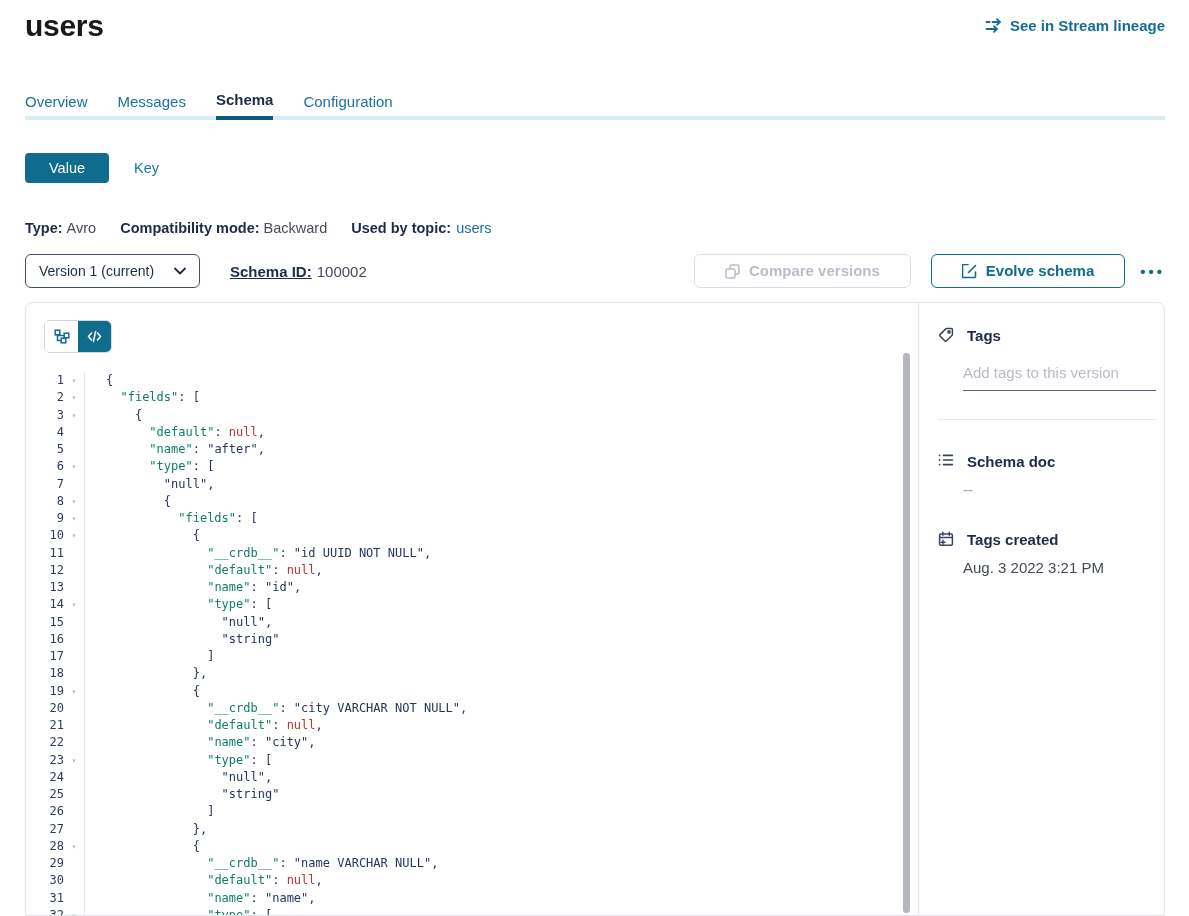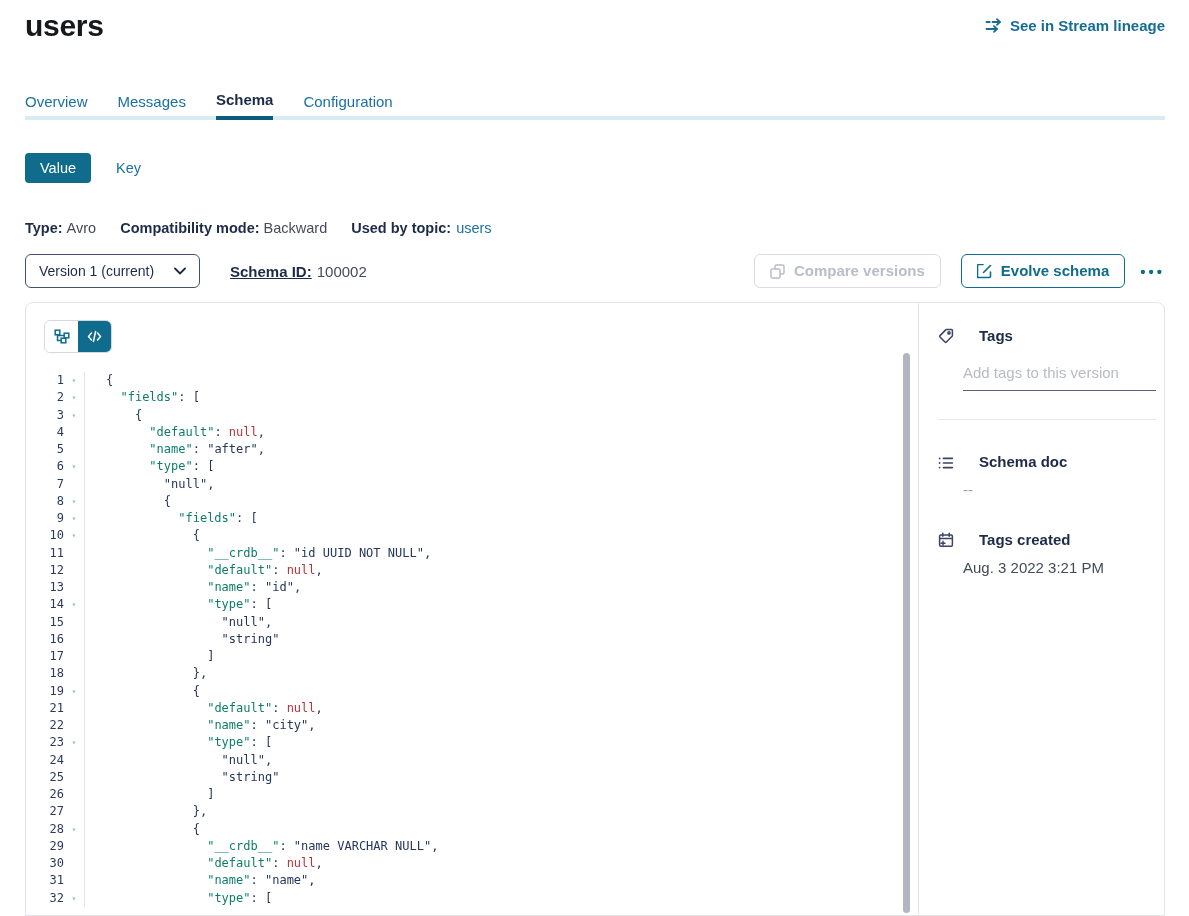--- a/index.html
+++ b/index.html
@@ -14,40 +14,40 @@
     font-size:15px; margin-top:9px; cursor:pointer; text-decoration:none; }
 
   
   .tabs { margin-top:47px; border-bottom:4px solid #d9ecf4; display:flex; gap:30px;align-items:center; }
   .tab { font-size:15px; padding-bottom:8px; color:#1a71a0; font-weight:500; cursor:pointer; position:relative; margin-bottom:-4px; }
   .tab.active { color:#1d2b48; font-weight:600; border-bottom:4px solid #0c5d7d; }
 
   
   .vk { margin-top:33px; display:flex; align-items:center; }
   .vk-value { background:#0f6c8c; color:#fff; font-size:14.5px; font-weight:500;
-    padding:6px 15px; border-radius:4px; border:none; cursor:pointer; line-height:18px; }
+    padding:6px 24px; border-radius:4px; border:none; cursor:pointer; line-height:18px; }
   .vk-key { color:#1a71a0; font-size:14.5px; font-weight:500; margin-left:25px; cursor:pointer; background:none; border:none; }
 
   
   .meta { margin-top:37px; display:flex; gap:24px; font-size:14.5px; }
   .meta b { color:#1d2b48; font-weight:700; }
   .meta span.val { color:#454b57; margin-left:4px; }
   .meta a.val { color:#1a71a0; margin-left:5px; text-decoration:none; cursor:pointer; }
 
   
   .controls { margin-top:18px; display:flex; align-items:center; }
   .select { width:175px; height:34px; border:1px solid #444f6b; border-radius:6px;
     display:flex; align-items:center; justify-content:space-between; padding:0 13px;
     font-size:14px; color:#1d2b48; cursor:pointer; background:#fff; }
   .schema-id { margin-left:30px; font-size:15px; }
   .schema-id b { color:#1d2b48;text-decoration:underline; }
   .schema-id span { color:#454b57; margin-left:5px; }
   .btns { margin-left:auto; display:flex; align-items:center; }
   .btn { display:flex; align-items:center; gap:9px; font-size:15px; font-weight:600;
-    padding:7px 15px; border-radius:6px; background:#fff; cursor:pointer; line-height:18px; }
+    padding:7px 30px; border-radius:6px; background:#fff; cursor:pointer; line-height:18px; }
   .btn.disabled { color:#b9bdc7; border:1px solid #dadce1; cursor:default; }
   .btn.primary { color:#0f6c8c; border:1px solid #0f6c8c; margin-left:20px; }
   .more { margin-left:15px; color:#0f6c8c; font-size:15px; letter-spacing:3px; font-weight:700;
     background:none; border:none; cursor:pointer; }
 
   
   .panel { margin-top:14px; border:1px solid #e3e5e9; border-radius:8px 8px 0 0;
     height:614px; display:flex; overflow:hidden; }
   .code-pane { width:893px; flex:none; border-right:1px solid #e3e5e9; position:relative; overflow:hidden; }
   .view-toggle { margin:17px 0 0 18px; display:inline-flex; border:1px solid #d4d7dc;
@@ -64,21 +64,21 @@
   .lc { padding-left:21px; white-space:pre; }
   .tk-k { color:#0d7d68; }
   .tk-p, .tk-s { color:#25365c; }
   .tk-x { color:#ba3338; }
 
   .vscroll { position:absolute; top:50px; right:8px; width:7px; bottom:0; }
   .vthumb { position:absolute; top:0; left:0; width:7px; height:560px; border-radius:4px; background:#b3b6bf; }
 
   
   .side { flex:1; padding:24px 10px 0 19px; }
-  .sec-head { display:flex; align-items:flex-end; gap:25px; color:#1d2b48; font-weight:700; font-size:15px; }
+  .sec-head { display:flex; align-items:flex-start; gap:13px; color:#1d2b48; font-weight:700; font-size:15px; }
   .sec-head svg { flex:none; color:#3a4560; }
   .tags-input { display:block; margin:20px 0 0 25px; width:193px; border:none;
     border-bottom:1.5px solid #59627a; padding:0 0 9px 0; font-size:15px; color:#333;
     font-family:"Liberation Sans", sans-serif; background:transparent; outline:none; }
   .tags-input::placeholder { color:#b7bbc5; }
   .divider { margin-top:28px; width:218px; height:1px; background:#e7e8ec; }
   .sec { margin-top:33px; }
   .sec-val { margin:11px 0 0 25px; font-size:15px; color:#454b57; }
   .sec-val.dim { color:#9aa0ab; }
 </style>
@@ -275,20 +275,25 @@
             <span class="ln">18</span>
             <span class="fold"></span>
             <span class="lc"><span>            </span><span class="tk-p">},</span></span>
           </div>
           <div class="cl">
             <span class="ln">19</span>
             <span class="fold">▾</span>
             <span class="lc"><span>            </span><span class="tk-p">{</span></span>
           </div>
           <div class="cl">
+            <span class="ln">20</span>
+            <span class="fold"></span>
+            <span class="lc"><span>              </span><span class="tk-k">"__crdb__"</span><span class="tk-p">: </span><span class="tk-s">"city VARCHAR NOT NULL"</span><span class="tk-p">,</span></span>
+          </div>
+          <div class="cl">
             <span class="ln">21</span>
             <span class="fold"></span>
             <span class="lc"><span>              </span><span class="tk-k">"default"</span><span class="tk-p">: </span><span class="tk-x">null</span><span class="tk-p">,</span></span>
           </div>
           <div class="cl">
             <span class="ln">22</span>
             <span class="fold"></span>
             <span class="lc"><span>              </span><span class="tk-k">"name"</span><span class="tk-p">: </span><span class="tk-s">"city"</span><span class="tk-p">,</span></span>
           </div>
           <div class="cl">

